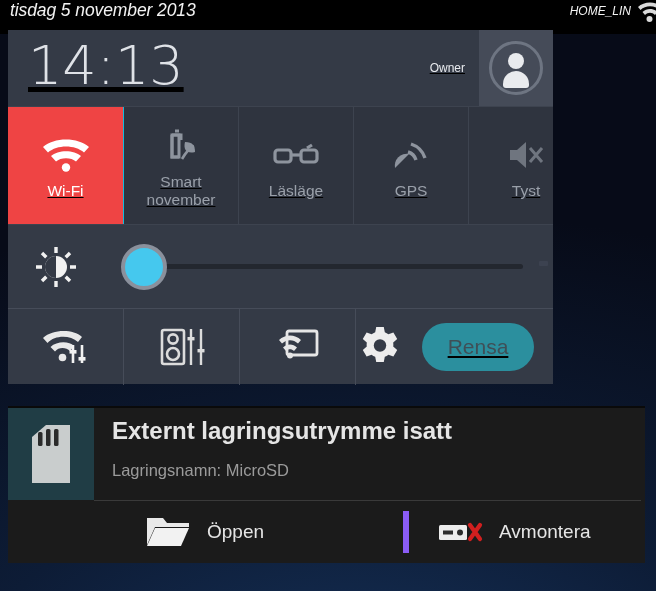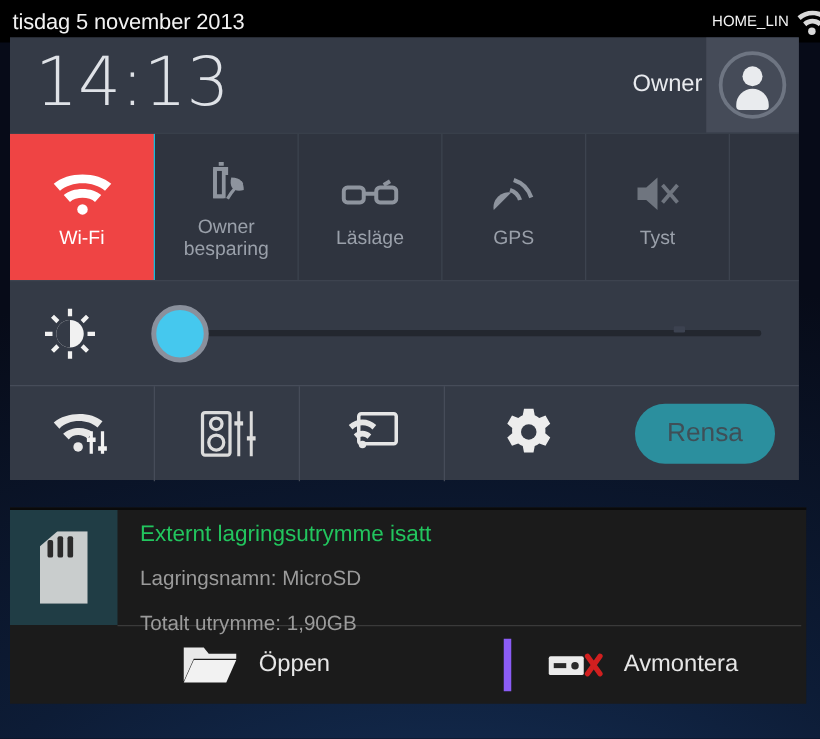--- a/index.html
+++ b/index.html
@@ -13,56 +13,57 @@
     position:relative;
     width:656px; height:591px;
     background:
       radial-gradient(ellipse 900px 500px at 55% 120%, #16325a 0%, #0d1c36 45%, #070b18 100%);
   }
 
   
   .statusbar {
     position:absolute; left:0; top:0; width:656px; height:34px;
     background:#000;
-    display:flex; align-items:center;
+    display:flex; align-items:flex-start;font-style:italic;
   }
   .sb-date {
     color:#f2f2f2; font-size:17.5px; padding-left:10px;
     letter-spacing:-0.1px; white-space:nowrap;
   }
   .sb-right {
     margin-left:auto; display:flex; align-items:center; gap:5px;
     padding-right:0px;
   }
   .sb-ssid { color:#f4f4f4; font-size:12px; white-space:nowrap; letter-spacing:0px; }
   .sb-wifi { width:26px; height:22px; overflow:hidden; position:relative; margin-right:-6px; }
 
   
   .panel {
     position:absolute; left:8px; top:30px;
-    width:631px;
+    width:545px;
     background:#343a46;
+    text-decoration:underline;
   }
 
   
   .header {
     position:relative; height:76px;
     background:#343a46;
     display:flex; align-items:center;
   }
   .clock {
     color:#dfe2e7; font-size:54px; font-weight:300;
     line-height:1; padding-left:20px; letter-spacing:0px;
     margin-top:-4px;
     font-family:"DejaVu Sans", sans-serif;
   }
   .owner-wrap {
     margin-left:auto; display:flex; align-items:center; height:100%;
   }
-  .owner-name { color:#e8eaee; font-size:19px; padding-right:3px; }
+  .owner-name { color:#e8eaee; font-size:12px; padding-right:14px; }
   .owner-box {
     width:74px; height:76px; background:#454b58;
     display:flex; align-items:center; justify-content:center;
   }
   .avatar {
     width:54px; height:54px; border-radius:50%;
     border:3px solid #6e7582;
     display:flex; align-items:flex-end; justify-content:center;
     overflow:hidden; position:relative; background:#454b58;
   }
@@ -148,21 +149,21 @@
     background:#1b1b1b; border-top:2px solid #0a0a0a;
     position:relative;
   }
   .notif-main { display:flex; padding:0; height:92px; }
   .notif-icon {
     width:86px; flex:0 0 86px; background:#203d45;
     display:flex; align-items:center; justify-content:center;
   }
   .notif-text { padding-left:18px; padding-top:8px; }
   .notif-title {
-    color:#22c55e; font-size:18px; font-weight:400; line-height:1.25;
+    color:#e5e5e5; font-size:24px; font-weight:700; line-height:1.25;
     letter-spacing:0px;
   }
   .notif-line {
     color:#9b9b9b; font-size:16.5px; line-height:1.45; margin-top:13px;
   }
   .notif-sep {
     height:1px; background:#3a3a3a; margin-left:86px; margin-right:4px;
   }
   .notif-actions { display:flex; height:62px; align-items:center; }
   .na {
@@ -231,21 +232,21 @@
           <svg width="40" height="40" viewBox="0 0 40 40">
             <g fill="none" stroke="#8e949e" stroke-width="3">
               <path d="M11 9 h9 v5 M11 9 v22 h7"></path>
               <path d="M14 5 h4"></path>
             </g>
             <path d="M11 9 v22 h7 v-22 z" fill="none" stroke="#8e949e" stroke-width="3"></path>
             <path d="M24 16 c8 0, 10 4, 10 10 c-8 2, -12 -2, -10 -10 z" fill="#8e949e"></path>
             <path d="M21 33 c4 -7, 8 -11, 12 -13" stroke="#8e949e" stroke-width="2.6" fill="none"></path>
           </svg>
         </div>
-        <div class="tile-label">Owner besparing</div>
+        <div class="tile-label">Smart november</div>
       </div>
 
       <div class="tile">
         <div class="tile-icon">
           <svg width="46" height="26" viewBox="0 0 46 26">
             <g fill="none" stroke="#8e949e" stroke-width="3.2">
               <rect x="2" y="8" width="16" height="12" rx="3"></rect>
               <rect x="28" y="8" width="16" height="12" rx="3"></rect>
               <path d="M18 13 h10"></path>
               <path d="M34 6 l5 -3"></path>
@@ -372,21 +373,20 @@
           <g fill="#2b2b2b">
             <rect x="10" y="7" width="4.5" height="14" rx="1.5"></rect>
             <rect x="18" y="4" width="4.5" height="17" rx="1.5"></rect>
             <rect x="26" y="4" width="4.5" height="17" rx="1.5"></rect>
           </g>
         </svg>
       </div>
       <div class="notif-text">
         <div class="notif-title">Externt lagringsutrymme isatt</div>
         <div class="notif-line">Lagringsnamn: MicroSD</div>
-        <div class="notif-line">Totalt utrymme: 1,90GB</div>
       </div>
     </div>
     <div class="notif-sep"></div>
     <div class="notif-actions">
       <div class="na open">
         <div>
           <svg width="46" height="36" viewBox="0 0 46 36">
             <path d="M2 4 h16 l4 5 h22 v4 H10 L2 31 Z" fill="#e9e9e9"></path>
             <path d="M10 14 h34 l-8 18 H2 Z" fill="#f2f2f2"></path>
           </svg>

